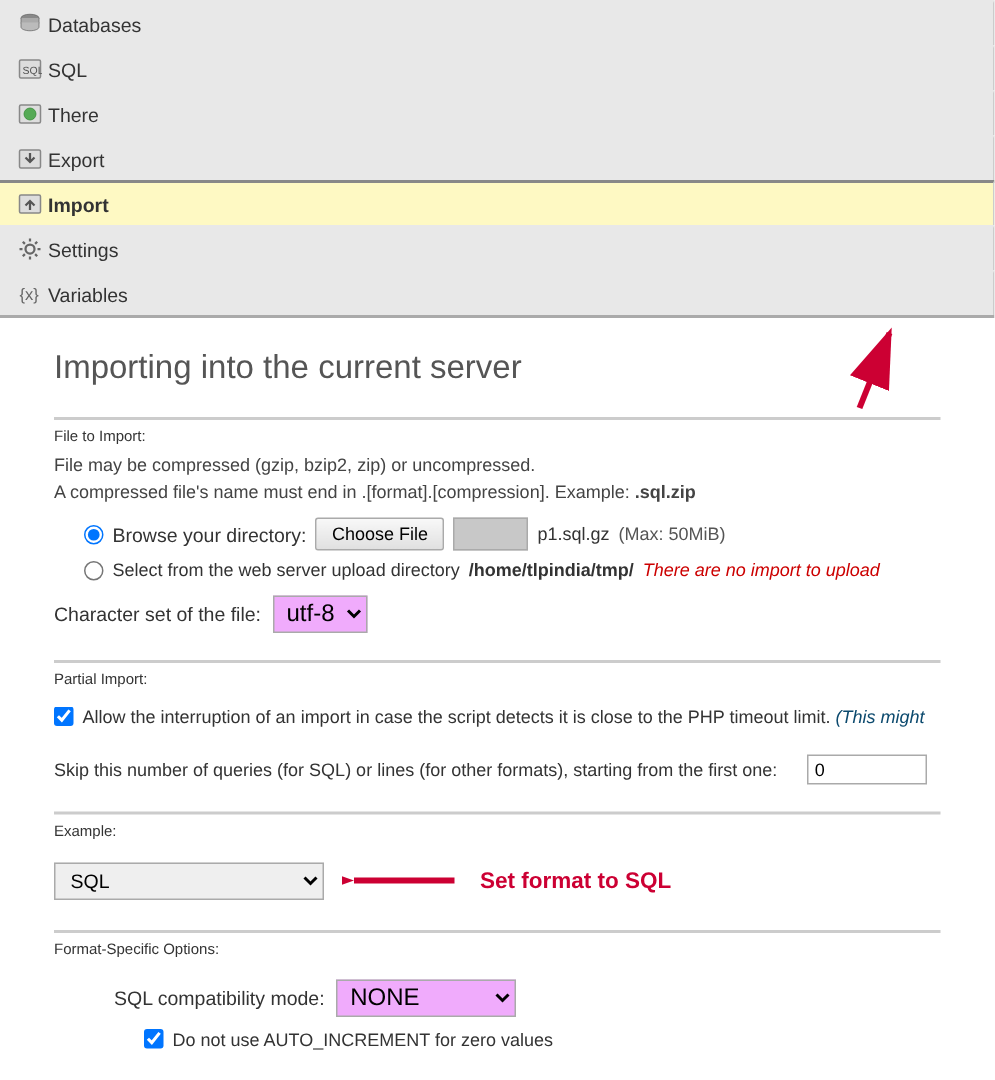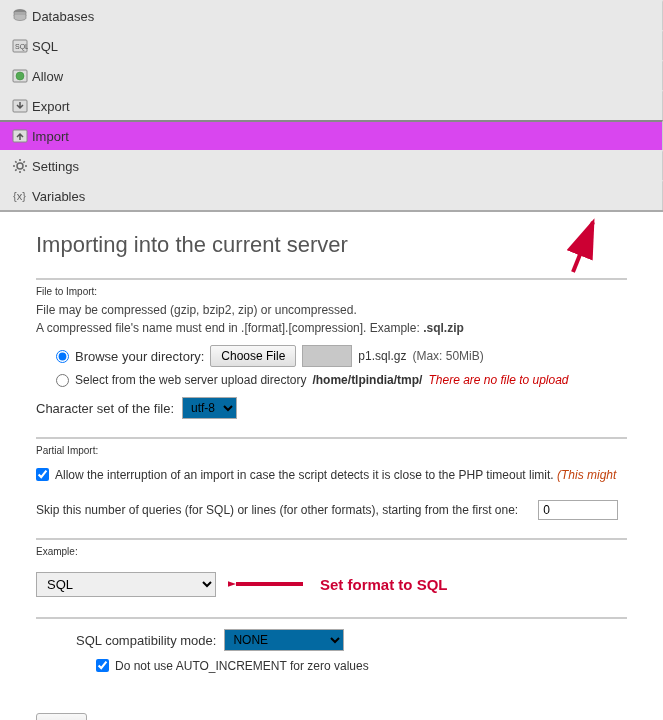--- a/index.html
+++ b/index.html
@@ -25,23 +25,23 @@
       padding: 6px 12px;
       border-right: 1px solid #ccc;
       cursor: pointer;
       font-size: 13px;
       color: #333;
       text-decoration: none;
       background: #e8e8e8;
       border-top: 2px solid transparent;
     }
     .nav-item.active {
-      background: #d946ef;
+      background: #fef9c3;
       border-top: 2px solid #888;
-      font-weight: normal;
+      font-weight: bold;
     }
     .nav-icon {
       width: 16px;
       height: 16px;
       display: inline-block;
     }
 
     
     .main-content {
       padding: 20px 36px;
@@ -130,42 +130,42 @@
     
     .charset-row {
       display: flex;
       align-items: center;
       gap: 8px;
       margin: 10px 0 6px 0;
       font-size: 13px;
     }
     select.small-select {
       padding: 2px 4px;
-      font-size: 12px;
-      border: 1px solid #aaa;
-      background: #0369a1;
+      font-size: 16px;
+      border: 1px solid #aaa;
+      background: #f0abfc;
       cursor: pointer;
     }
 
     
     .checkbox-row {
       display: flex;
       align-items: flex-start;
       gap: 6px;
       margin: 6px 0;
       font-size: 12px;
       line-height: 1.5;
     }
     .checkbox-row input[type="checkbox"] {
       margin-top: 2px;
       flex-shrink: 0;
     }
     .italic-note {
       font-style: italic;
-      color: #c2410c;
+      color: #0c4a6e;
     }
 
     .skip-row {
       display: flex;
       align-items: center;
       gap: 20px;
       font-size: 12px;
       margin: 16px 0;
     }
     .skip-input {
@@ -236,21 +236,21 @@
       <rect x="1" y="2" width="14" height="12" rx="1" fill="#ddd" stroke="#888" stroke-width="1"></rect>
       <text x="3" y="11" font-size="7" fill="#555" font-family="Arial">SQL</text>
     </svg>
     <span>SQL</span>
   </a>
   <a class="nav-item">
     <svg class="nav-icon" viewBox="0 0 16 16">
       <rect x="1" y="2" width="14" height="12" rx="1" fill="#ddd" stroke="#888" stroke-width="1"></rect>
       <circle cx="8" cy="8" r="4" fill="#5a5" stroke="#383" stroke-width="0.5"></circle>
     </svg>
-    <span>Allow</span>
+    <span>There</span>
   </a>
   <a class="nav-item">
     <svg class="nav-icon" viewBox="0 0 16 16">
       <rect x="1" y="2" width="14" height="12" rx="1" fill="#ddd" stroke="#888" stroke-width="1"></rect>
       <path d="M8 4v6M5 7l3 3 3-3" stroke="#555" stroke-width="1.5" fill="none"></path>
     </svg>
     <span>Export</span>
   </a>
   <a class="nav-item active">
     <svg class="nav-icon" viewBox="0 0 16 16">
@@ -304,21 +304,21 @@
       <button class="choose-file-btn">Choose File</button>
       <span class="file-input-fake"></span>
       <span class="file-name">p1.sql.gz</span>
       <span class="file-max">(Max: 50MiB)</span>
     </div>
 
     <div class="webserver-row">
       <input type="radio" name="import_method" style="">
       <span>Select from the web server upload directory</span>
       <span class="webserver-path">/home/tlpindia/tmp/</span>
-      <span class="webserver-note">There are no file to upload</span>
+      <span class="webserver-note">There are no import to upload</span>
     </div>
 
     <div class="charset-row">
       <label>Character set of the file:</label>
       <select class="small-select">
         <option>utf-8</option>
       </select>
     </div>
   </div>
 
@@ -360,20 +360,21 @@
             </marker>
           </defs>
           <line x1="75" y1="15" x2="8" y2="15" stroke="#cc0033" stroke-width="4" marker-end="url(#arrowhead-left)"></line>
         </svg>
         <span class="format-arrow-label">Set format to SQL</span>
       </div>
     </div>
   </div>
 
   <div class="section">
+    <div class="section-title">Format-Specific Options:</div>
 
     <div class="charset-row" style="margin: 10px 40px 6px 40px;">
       <label>SQL compatibility mode:</label>
       <select class="small-select" style="width:120px;">
         <option>NONE</option>
         <option>ANSI</option>
         <option>DB2</option>
         <option>MAXDB</option>
         <option>MYSQL323</option>
         <option>MYSQL40</option>

